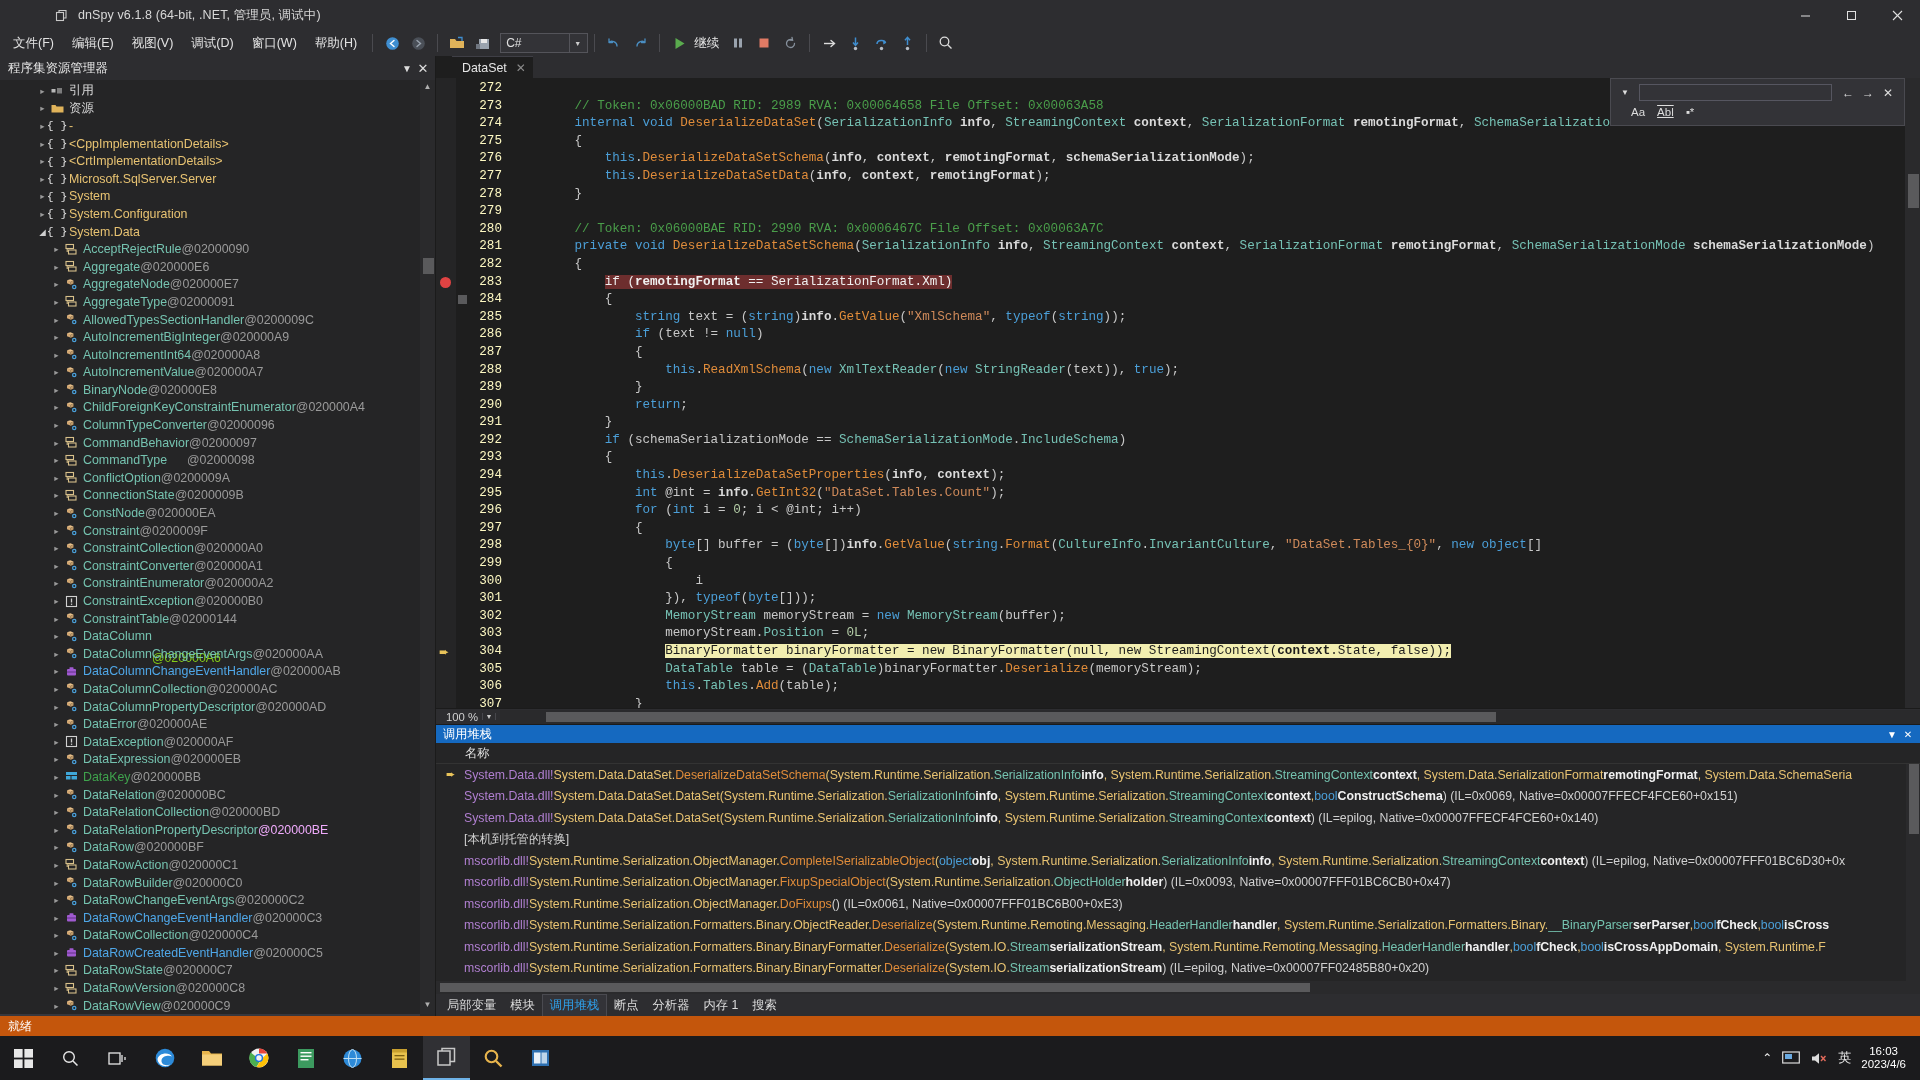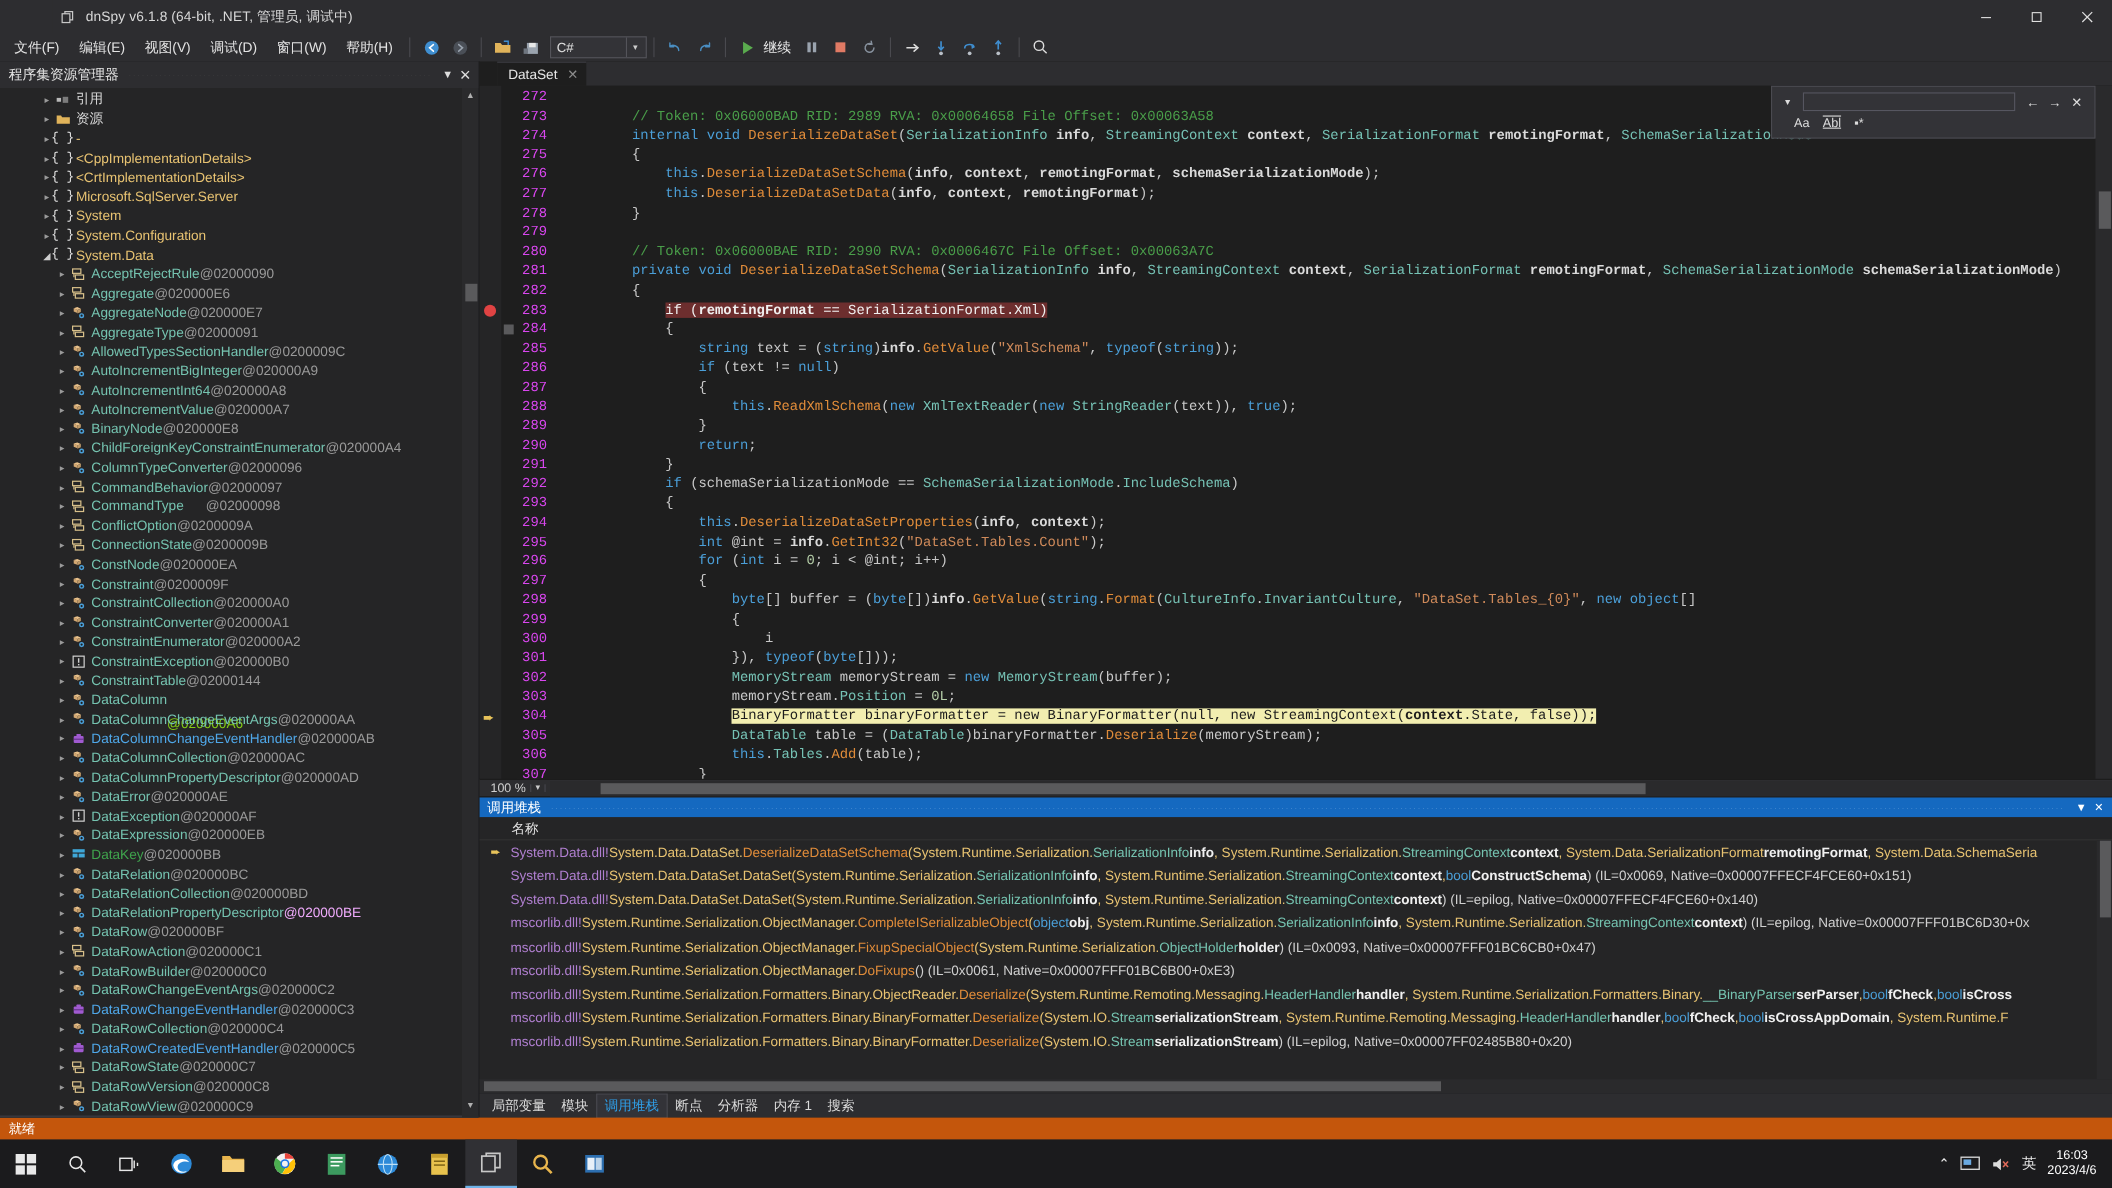--- a/index.html
+++ b/index.html
@@ -82,21 +82,21 @@
   .bp-gutter { width:20px; flex:0 0 20px; background:#252526; position:relative; }
   .bp-dot { position:absolute; left:4px; width:11px; height:11px; border-radius:50%;
     background:#e04343; }
   .cur-arrow { position:absolute; left:3px; color:#e8c35a; font-size:12px; line-height:1; }
   .fold-col { width:14px; flex:0 0 14px; background:#1e1e1e; position:relative; }
   .fold-box { position:absolute; left:2px; width:9px; height:9px; background:#5a5a5c; }
 
   .code { flex:1; position:relative; overflow:hidden; font-family:"Liberation Mono", monospace;
     font-size:12.6px; line-height:17.6px; padding-top:2px; }
   .cl { height:17.6px; white-space:pre; display:flex; }
-  .ln { width:44px; flex:0 0 44px; text-align:center; color:#d946ef; padding-right:12px;
+  .ln { width:44px; flex:0 0 44px; text-align:right; color:#fef9c3; padding-right:12px;
     user-select:none; }
   .ct { position:relative; }
   .hl-red { background:#6d2e2e; color:#f0f0f0; }
   .hl-yellow { background:#f2eeb0; color:#1c1c1c; }
   .k { color:#4b9fd8; }      
   .t { color:#76c2b5; }      
   .m { color:#e08c3a; }      
   .s { color:#cf8a5a; }      
   .cm { color:#4a9e4a; }     
   .p { color:#dadada; font-weight:bold; } 
@@ -1123,20 +1123,24 @@
               <span class="s-ns">(System.Runtime.Serialization.</span>
               <span class="s-typ">SerializationInfo</span>
               <span class="s-par"> info</span>
               <span class="s-ns">, System.Runtime.Serialization.</span>
               <span class="s-typ">StreamingContext</span>
               <span class="s-par"> context</span>
               <span class="s-txt">) (IL=epilog, Native=0x00007FFECF4FCE60+0x140)</span>
             </div>
             <div class="srow">
               <span class="smark"></span>
+              <span class="s-note">[本机到托管的转换]</span>
+            </div>
+            <div class="srow">
+              <span class="smark"></span>
               <span class="s-asm">mscorlib.dll!</span>
               <span class="s-ns">System.Runtime.Serialization.ObjectManager.</span>
               <span class="s-mth">CompleteISerializableObject</span>
               <span class="s-ns">(</span>
               <span class="s-kw">object</span>
               <span class="s-par"> obj</span>
               <span class="s-ns">, System.Runtime.Serialization.</span>
               <span class="s-typ">SerializationInfo</span>
               <span class="s-par"> info</span>
               <span class="s-ns">, System.Runtime.Serialization.</span>

